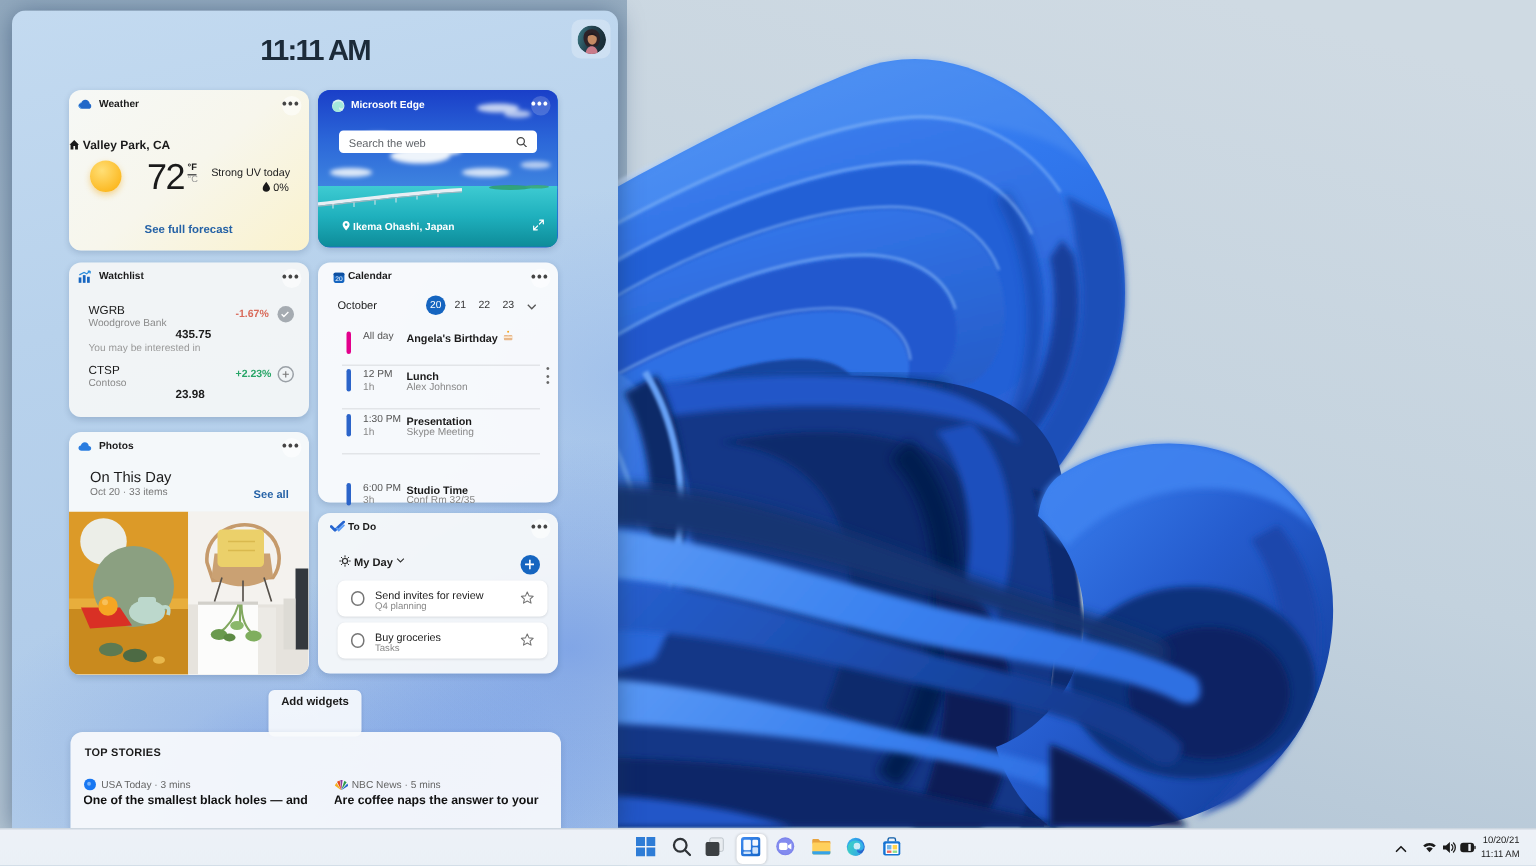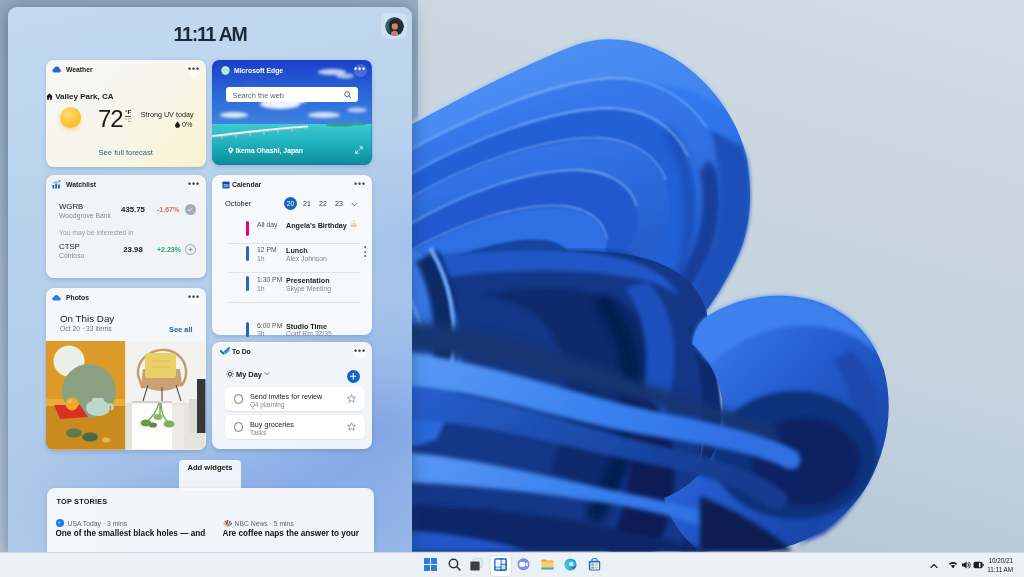--- a/index.html
+++ b/index.html
@@ -28,41 +28,41 @@
 
 #weather { left:38px; top:53px; width:159.5px; height:107px; background:linear-gradient(140deg, #f6f8f6 0%, #f7f6ec 50%, #faf2cd 100%); }
 #weather .loc { position:absolute; left:0; top:32px; width:100%; font-size:8px; font-weight:bold; color:#1a1a1a; }
 #sun { position:absolute; left:14px; top:47px; width:21px; height:21px; border-radius:50%; background:radial-gradient(circle at 38% 32%, #ffdf76, #fcb922 75%, #f2a714); box-shadow:0 2px 4px rgba(240,170,30,0.45); }
 #temp { position:absolute; left:52px; top:45px; font-size:24px; color:#1a1a1a; letter-spacing:-1px; }
 #fc { position:absolute; left:79px; top:48px; font-size:6.2px; color:#1a1a1a; line-height:7.5px; }
 #fc .f { font-weight:bold; border-bottom:0.8px solid #555; padding-bottom:1px; }
 #fc .c { color:#999; }
 #uv { position:absolute; right:12px; top:49.5px; font-size:7.2px; color:#222; }
 #pct { position:absolute; right:13px; top:60px; font-size:7.2px; color:#222; }
-#seefull { position:absolute; left:0; top:88px; width:100%; text-align:center; font-size:7.6px; font-weight:normal; color:#2562a6; }
+#seefull { position:absolute; left:0; top:88px; width:100%; text-align:center; font-size:7.6px; font-weight:bold; color:#2562a6; }
 
 #edge { left:204px; top:53px; width:159.5px; height:104.5px; overflow:hidden; background:#2163d8; }
 #edge .ttl2 { position:absolute; left:22px; top:7px; font-size:6.8px; font-weight:bold; color:#fff; }
 #searchbox { position:absolute; left:13.5px; top:27px; width:132px; height:14.5px; background:#fff; border-radius:3px;text-decoration:underline; }
 #searchbox span { position:absolute; left:7px; top:4px; font-size:7.4px; color:#5f6368; }
 #edgeloc { position:absolute; left:16px; top:87px; font-size:6.8px; font-weight:bold; color:#fff; }
 #edgeexp { position:absolute; right:9px; top:86px; color:#fff; font-size:8px; }
 
 #watch { left:38px; top:168px; width:159.5px; height:103px; background:rgba(243,245,247,0.95); }
 .wrow { position:absolute; left:13px; right:10px; height:18px; }
 .wsym { position:absolute; left:0; top:0; font-size:7.8px; color:#1a1a1a; }
 .wname { position:absolute; left:0; top:9.5px; font-size:6.8px; color:#8a8a8a; }
-.wval { position:absolute; left:58px; top:3px; width:32px; text-align:center; font-size:7.8px; font-weight:bold; color:#1a1a1a; }
+.wval { position:absolute; left:58px; top:16px; width:32px; text-align:left; font-size:7.8px; font-weight:bold; color:#1a1a1a; }
 .wchg { position:absolute; left:98px; top:4px; font-size:7px; font-weight:bold; }
 .wbtn { position:absolute; right:0; top:2px; width:11px; height:11px; border-radius:50%; }
 #interest { position:absolute; left:13px; top:53.5px; font-size:6.8px; color:#9a9a9a; }
 
 #cal { left:204px; top:167.5px; width:159.5px; height:160px; background:rgba(250,251,253,0.95); }
 #calrow { position:absolute; left:13px; top:24px; right:8px; height:14px; font-size:7.4px; color:#1a1a1a; }
-.evt { position:absolute; left:31px; right:10px; height:22px; }
+.evt { position:absolute; left:16px; right:10px; height:22px; }
 .ebar { position:absolute; left:3px; top:1px; width:3px; height:15px; border-radius:1.5px; background:#2b64c9; }
 .etime { position:absolute; left:14px; top:1px; font-size:6.8px; color:#555; }
 .edur { position:absolute; left:14px; top:9.5px; font-size:6.8px; color:#888; }
 .etitle { position:absolute; left:43px; top:1px; font-size:7.2px; font-weight:bold; color:#1a1a1a; }
 .esub { position:absolute; left:43px; top:9.5px; font-size:6.8px; color:#888; }
 .esep { position:absolute; left:16px; right:12px; height:0.8px; background:rgba(0,0,0,0.08); }
 
 #photos { left:38px; top:280.5px; width:159.5px; height:162px; overflow:hidden; background:rgba(248,250,251,0.95); }
 #otd { position:absolute; left:14px; top:25px; font-size:9.8px; color:#1a1a1a; }
 #otds { position:absolute; left:14px; top:37.5px; font-size:6.8px; color:#777; }

